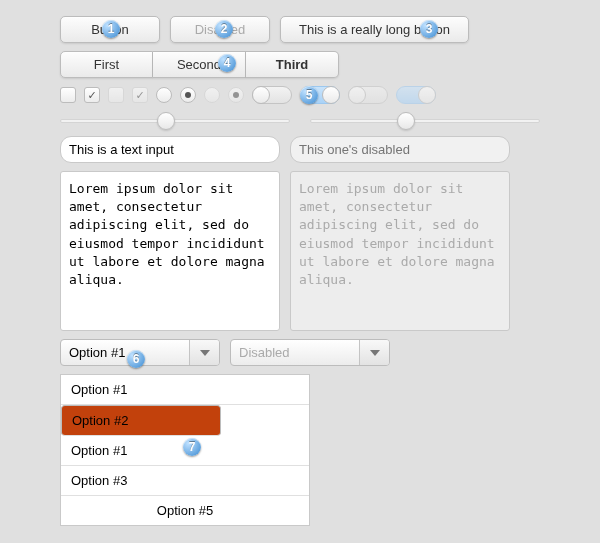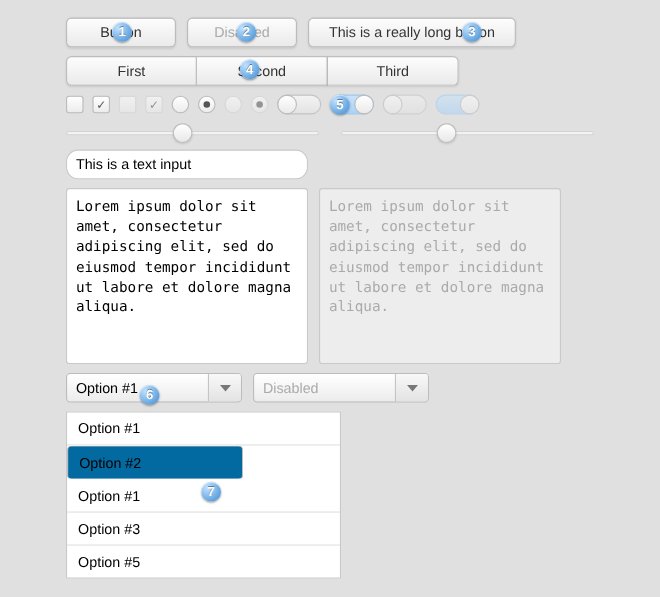--- a/index.html
+++ b/index.html
@@ -24,23 +24,23 @@
     color: #333;
     cursor: pointer;
     box-shadow: 0 1px 0 rgba(255,255,255,0.6) inset, 0 1px 2px rgba(0,0,0,0.1);
   }
   .btn.wide1 { width: 100px; text-align: center; }
   .btn[disabled] { color: #aaa; cursor: default; }
   .btn.long { padding: 5px 18px; }
 
   
   .seg { display: flex; }
-  .seg .btn { border-radius: 0; margin: 0; width: 119px; text-align: center; }
+  .seg .btn { border-radius: 0; margin: 0; width: 93px; text-align: center; }
   .seg .btn:first-child { border-radius: 5px 0 0 5px; }
-  .seg .btn:last-child  { border-radius: 0 5px 5px 0; }
+  .seg .btn:last-child  { border-radius: 0 5px 5px 0; font-weight: bold; }
   .seg .btn:not(:first-child) { border-left: none; }
 
   
   .ctrl-row { display:flex; gap:8px; align-items:center; margin-bottom:10px; flex-wrap: nowrap; }
   .cbox, .rbox {
     width: 16px; height: 16px;
     background: linear-gradient(#fff,#ececec);
     border: 1px solid #bcbcbc;
     border-radius: 3px;
     display:inline-flex; align-items:center; justify-content:center;
@@ -85,22 +85,22 @@
     background:linear-gradient(#fff,#ececec);
   }
   .sel .selv { flex:1; padding:5px 8px; font-size:13px; text-align:left; }
   .sel .selbtn { width:30px; border-left:1px solid #c4c4c4; display:flex; align-items:center; justify-content:center; background:linear-gradient(#f8f8f8,#e3e3e3); }
   .sel.disabled .selv { color:#aaa; }
   .tri { width:0; height:0; border-left:5px solid transparent; border-right:5px solid transparent; border-top:6px solid #777; }
 
   
   .listbox { width: 250px; border:1px solid #c9c9c9; background:#fff; }
   .listbox .opt { padding:7px 10px; border-bottom:1px solid #e0e0e0; font-size:13px; cursor:pointer; }
-  .listbox .opt:last-child { border-bottom:none; }
-  .listbox .opt.sel { background:#0369a1; }
+  .listbox .opt:last-child { border-bottom:none;text-align:center; }
+  .listbox .opt.sel { background:#c2410c; }
 
   
   .callout {
     position:absolute; width:18px; height:18px;
     border-radius:50%;
     background: radial-gradient(circle at 30% 30%,#bfe1ff,#3b8ad1);
     color:#fff; font-weight:bold; font-size:12px;
     display:flex; align-items:center; justify-content:center;
     box-shadow:0 1px 2px rgba(0,0,0,.4), inset 0 1px 0 rgba(255,255,255,.5);
     text-shadow:0 -1px 0 rgba(0,0,0,.4);
@@ -159,20 +159,21 @@
       <div class="thumb" style="left:42%"></div>
   </div>
   <div class="slider">
     <div class="track"></div>
       <div class="thumb" style="left:38%"></div>
   </div>
 </div>
 
 <div class="row">
   <input class="tin" value="This is a text input" style="">
+  <input class="tin" disabled="" placeholder="This one's disabled" style="">
 </div>
 
 <div class="row">
   <textarea class="tarea" style="">Lorem ipsum dolor sit amet, consectetur adipiscing elit, sed do eiusmod tempor incididunt ut labore et dolore magna aliqua.</textarea>
   <textarea class="tarea" disabled="" style="">Lorem ipsum dolor sit amet, consectetur adipiscing elit, sed do eiusmod tempor incididunt ut labore et dolore magna aliqua.</textarea>
 </div>
 
 <div class="row">
   <div class="sel">
     <div class="selv">Option #1</div>

